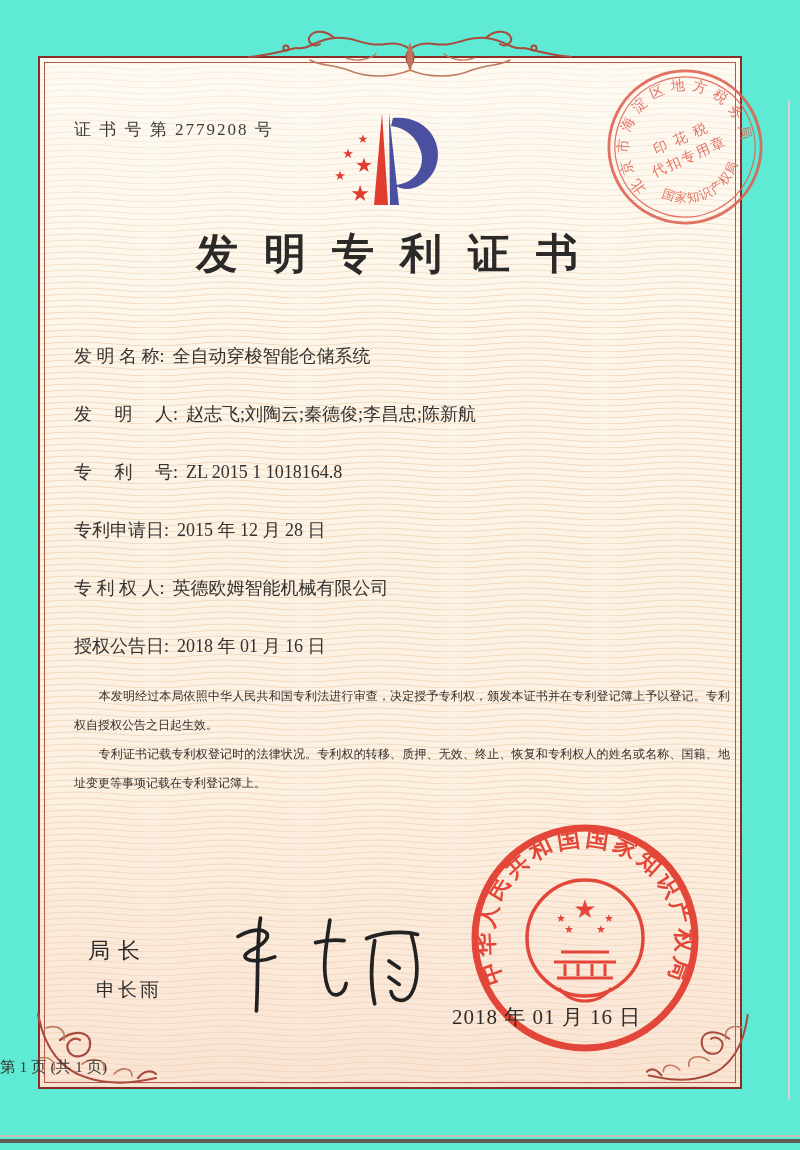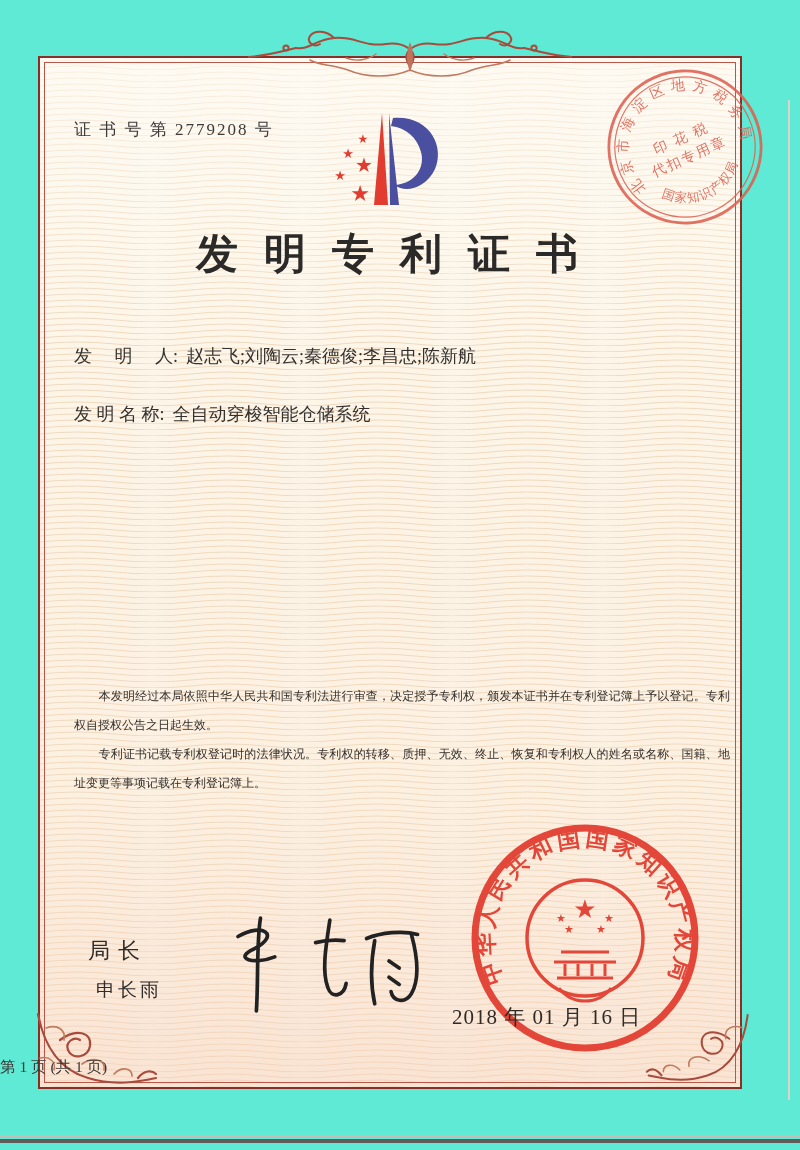--- a/index.html
+++ b/index.html
@@ -106,24 +106,36 @@
     </g>
     <polygon points="52,10 44,102 58,102" fill="#e23b30"></polygon>
     <polygon points="59,10 60,102 69,102" fill="#4a4f9f"></polygon>
     <path d="M63,15 C100,12 115,44 105,66 C96,85 75,91 65,82 C87,80 95,63 91,49 C87,34 76,25 61,23 Z" fill="#4a4f9f"></path>
   </svg>
 
   <div class="title">发明专利证书</div>
 
   <div class="fields">
     <div class="field-row">
+      <span class="fl">发 明 名 称:</span><span>全自动穿梭智能仓储系统</span>
+    </div>
+    <div class="field-row">
       <span class="fl">发　 明　 人:</span><span>赵志飞;刘陶云;秦德俊;李昌忠;陈新航</span>
     </div>
     <div class="field-row">
-      <span class="fl">发 明 名 称:</span><span>全自动穿梭智能仓储系统</span>
+      <span class="fl">专　 利　 号:</span><span>ZL 2015 1 1018164.8</span>
+    </div>
+    <div class="field-row">
+      <span class="fl">专利申请日:</span><span>2015 年 12 月 28 日</span>
+    </div>
+    <div class="field-row">
+      <span class="fl">专 利 权 人:</span><span>英德欧姆智能机械有限公司</span>
+    </div>
+    <div class="field-row">
+      <span class="fl">授权公告日:</span><span>2018 年 01 月 16 日</span>
     </div>
   </div>
 
   <div class="paras">
     <p>本发明经过本局依照中华人民共和国专利法进行审查，决定授予专利权，颁发本证书并在专利登记簿上予以登记。专利权自授权公告之日起生效。</p>
     <p>专利证书记载专利权登记时的法律状况。专利权的转移、质押、无效、终止、恢复和专利权人的姓名或名称、国籍、地址变更等事项记载在专利登记簿上。</p>
   </div>
 
   <div class="sig-title">局长</div>
   <div class="sig-name">申长雨</div>

